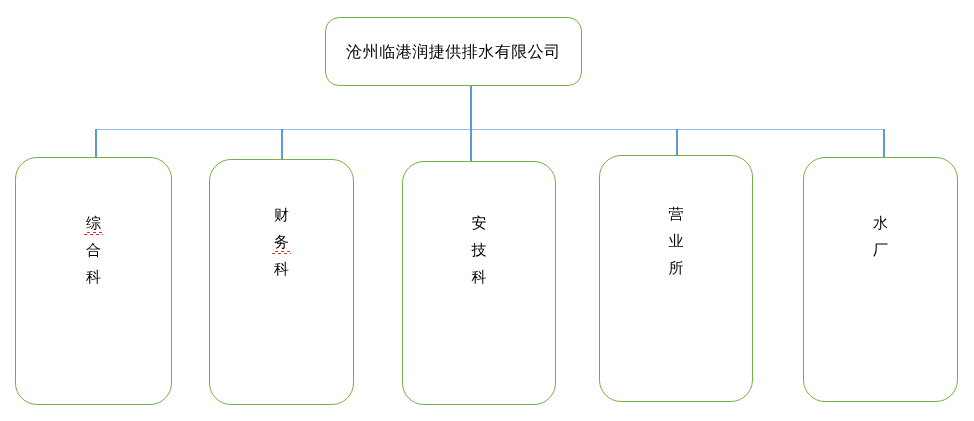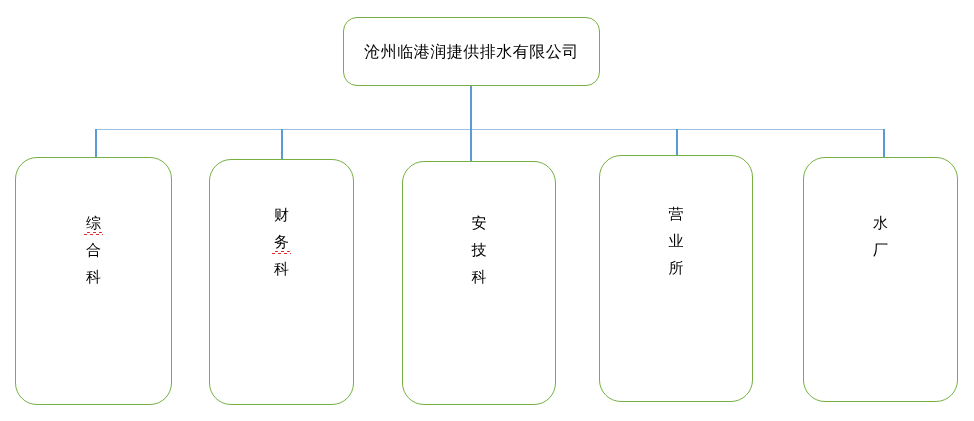--- a/index.html
+++ b/index.html
@@ -85,21 +85,21 @@
       radial-gradient(circle at 4.5px 0px, #e02020 1.1px, transparent 1.3px);
     background-size: 6px 4px;
     background-repeat: repeat-x;
   }
 </style>
 </head>
 <body>
 
 <div id="canvas">
 
-  <div class="node root" style="left:343px; top:17px; width:257px; height:69px;">
+  <div class="node root" style="left:325px; top:17px; width:257px; height:69px;">
     <span class="root-label">沧州临港润捷供排水有限公司</span>
   </div>
 
   <div class="conn stem v" style="left:470px; top:86px; height:44px;"></div>
 
   <div class="conn h" style="left:95px; top:129px; width:789px;"></div>
 
   <div class="conn stem v" style="left:95px; top:129px; height:28px;"></div>
   <div class="conn stem v" style="left:281px; top:129px; height:30px;"></div>
   <div class="conn stem v" style="left:470px; top:129px; height:32px;"></div>

